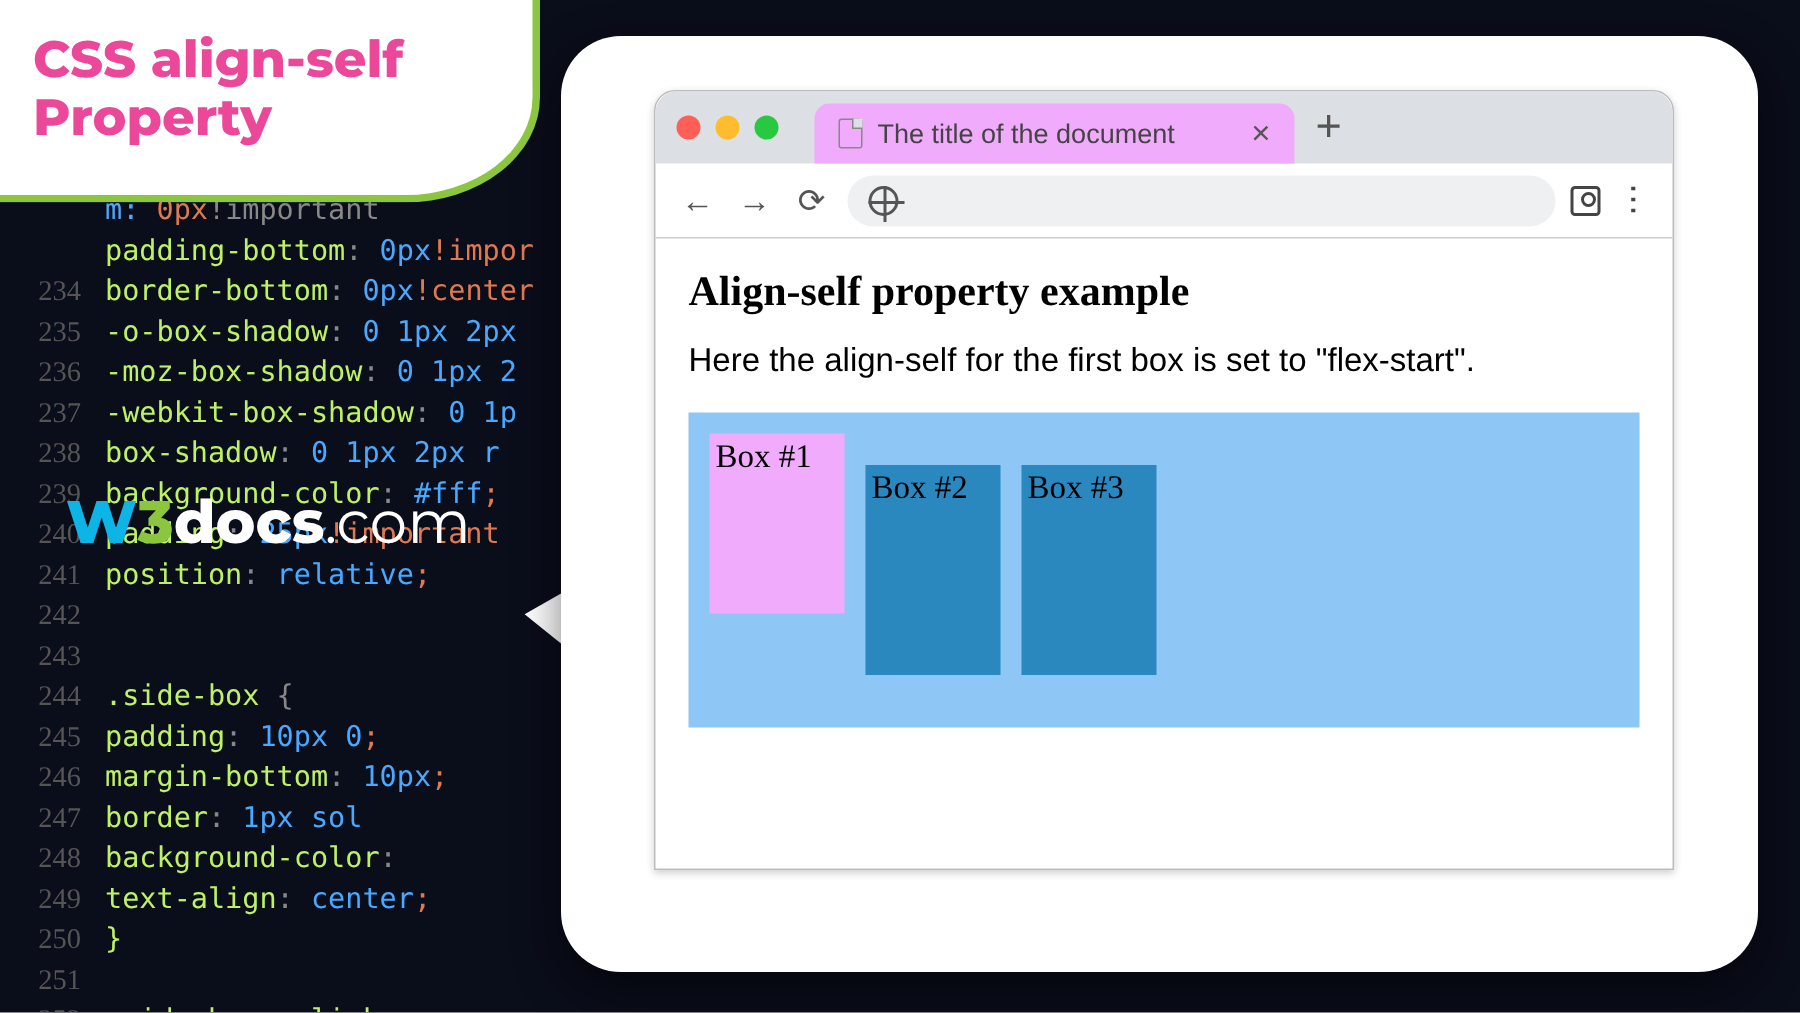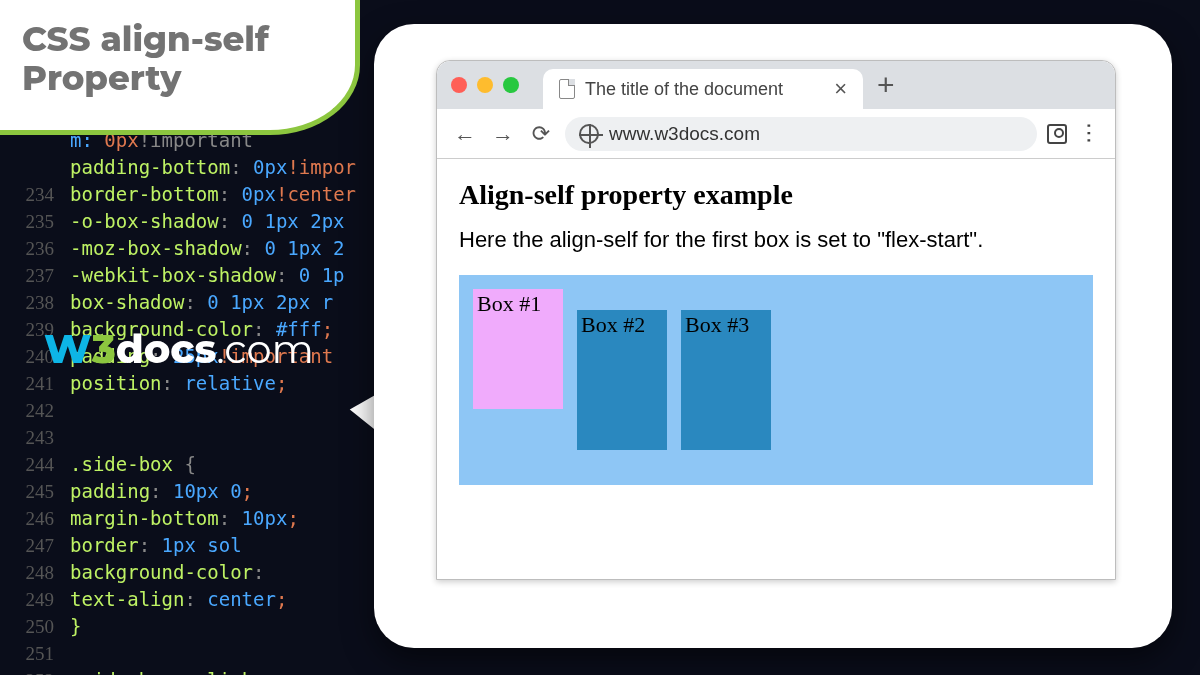--- a/index.html
+++ b/index.html
@@ -42,21 +42,21 @@
     border-left:none;
     border-top:none;
     padding:20px 24px 0 22px;
     z-index:5;
   }
   .title-bubble h1 {
     font-family: Montserrat, "Segoe UI", sans-serif;
     font-weight:800;
     font-size:34px;
     line-height:1.15;
-    color:#737373;
+    color:#ec4899;
   }
   
   .logo {
     position:absolute;
     left:44px; top:324px;
     font-family: Montserrat, sans-serif;
     font-weight:800;
     font-size:40px;
     color:#fff;
     z-index:5;
@@ -102,21 +102,21 @@
     display:flex;
     align-items:flex-end;
     padding-left:14px;
   }
   .traffic { display:flex; gap:10px; align-self:center; margin-right:24px;}
   .dot{width:16px;height:16px;border-radius:50%;}
   .dot.r{background:#ff5f57;}
   .dot.y{background:#febc2e;}
   .dot.g{background:#28c840;}
   .tab {
-    background:#ffffff; height:40px;
+    background:#f0abfc; height:40px;
     border-radius:10px 10px 0 0;
     display:flex; align-items:center;
     padding:0 16px; gap:10px;
     font-size:18px; color:#444;
     min-width:320px;
   }
   .fileicon{width:16px;height:20px;border:1px solid #888;border-radius:2px;position:relative;}
   .fileicon:after{content:"";position:absolute;right:-1px;top:-1px;width:6px;height:6px;background:#dcdfe3;border-left:1px solid #888;border-bottom:1px solid #888;}
   .tab .x{margin-left:auto;font-size:22px;color:#555;}
   .newtab{align-self:center;font-size:30px;color:#555;margin-left:14px;font-weight:300;}
@@ -211,21 +211,20 @@
       <span class="x">×</span>
     </div>
     <div class="newtab">+</div>
   </div>
   <div class="addrrow">
     <div class="navbtn">←</div>
     <div class="navbtn">→</div>
     <div class="navbtn">⟳</div>
     <div class="addrbar">
       <span class="globe"></span>
-      <span>www.w3docs.com</span>
     </div>
     <span class="idicon"></span>
     <span class="more">⋯</span>
   </div>
   <div class="page">
     <h2>Align-self property example</h2>
     <p>Here the align-self for the first box is set to "flex-start".</p>
     <div class="flexdemo">
       <div class="box first">Box #1</div>
       <div class="box">Box #2</div>

